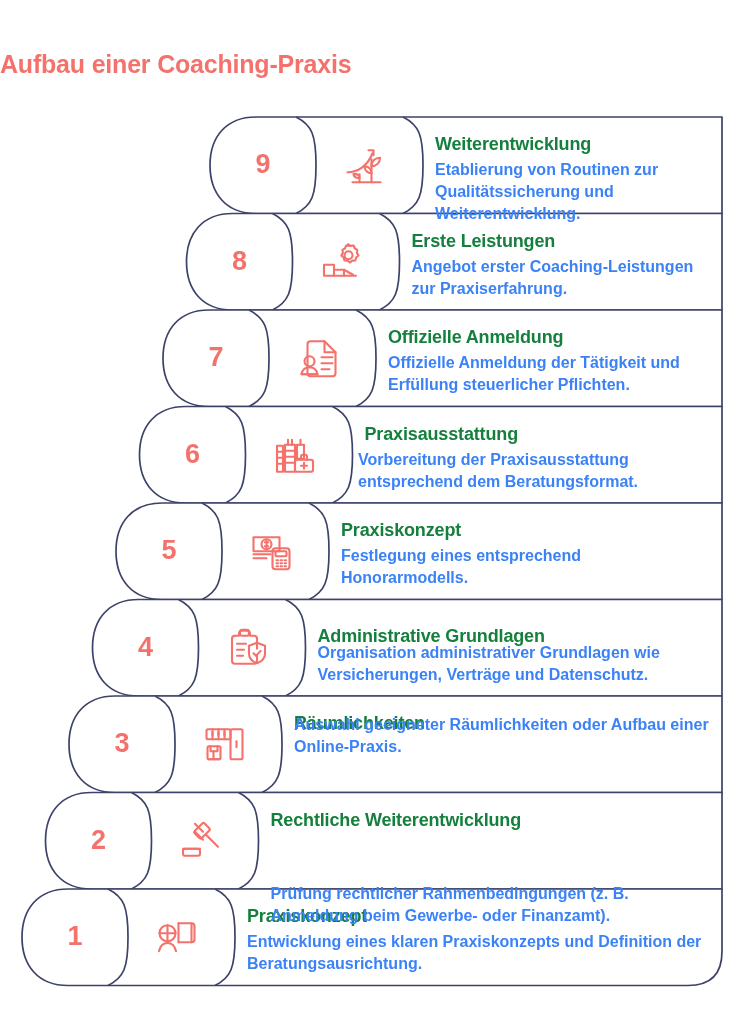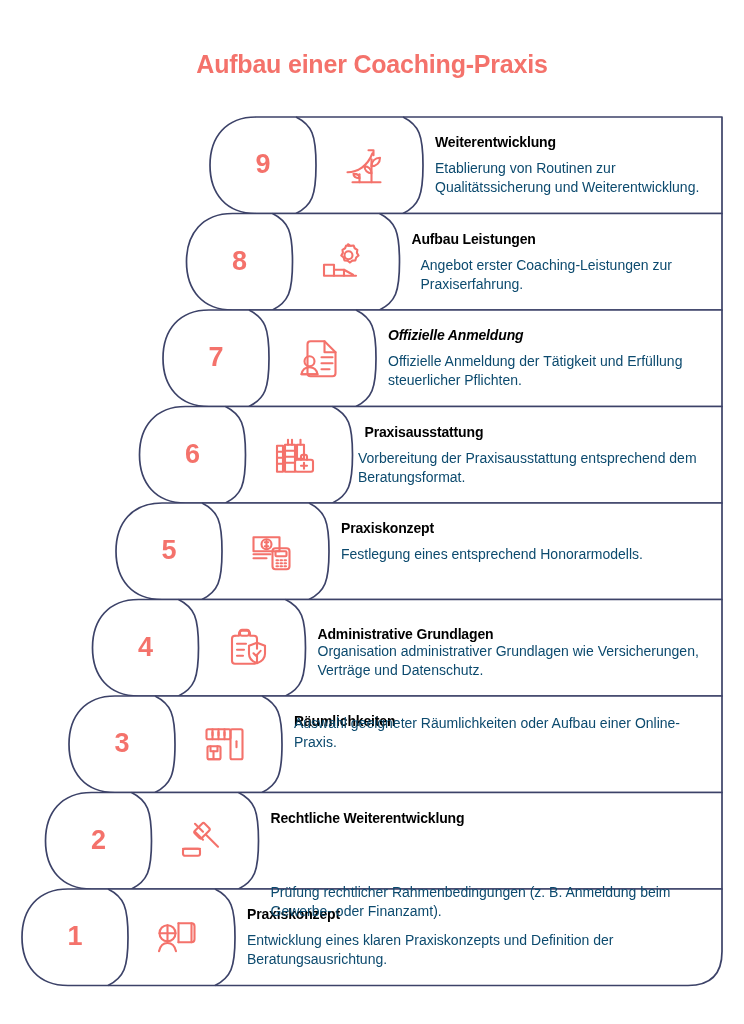--- a/index.html
+++ b/index.html
@@ -10,53 +10,53 @@
     overflow: hidden;
   }
   #page {
     position: relative;
     width: 744px; height: 1024px;
     background: #ffffff;
   }
   #chart-title {
     position: absolute;
     top: 50px; left: 0; width: 744px;
-    text-align: center;
+    text-align: left;
     font-size: 25px;
     font-weight: bold;
     color: #F4726B;
     letter-spacing: -0.2px;
   }
   #diagram {
     position: absolute;
     top: 0; left: 0;
     width: 744px; height: 1024px;
   }
   .step-num {
     position: absolute;
     font-size: 27px;
     font-weight: bold;
     color: #F4726B;
     text-align: center;
     line-height: 1;
   }
   .step-head {
     position: absolute;
-    font-size: 14px;
-    font-weight: bold;
-    color: #000000;
+    font-size: 18px;
+    font-weight: bold;
+    color: #15803d;
     line-height: 1.2;
     letter-spacing: -0.15px;
     white-space: nowrap;
   }
   .step-desc {
     position: absolute;
-    font-size: 14px;
-    font-weight: normal;
-    color: #0c4a6e;
+    font-size: 16px;
+    font-weight: bold;
+    color: #3b82f6;
     line-height: 1.38;
   }
 </style>
 </head>
 <body>
 
 <div id="page">
 
   <div id="chart-title">Aufbau einer Coaching-Praxis</div>
 
@@ -201,23 +201,23 @@
       <div class="step-num" style="left: 100.5px; width: 90px; top: 633.75px;">4</div>
       <div class="step-head" style="left: 317.5px; top: 626px;">Administrative Grundlagen</div>
       <div class="step-desc" style="left: 317.5px; top: 641.5px; width: 394.5px;">Organisation administrativer Grundlagen wie Versicherungen, Verträge und Datenschutz.</div>
       <div class="step-num" style="left: 124px; width: 90px; top: 537.25px;">5</div>
       <div class="step-head" style="left: 341px; top: 520px;">Praxiskonzept</div>
       <div class="step-desc" style="left: 341px; top: 545px; width: 371px;">Festlegung eines entsprechend Honorarmodells.</div>
       <div class="step-num" style="left: 147.5px; width: 90px; top: 440.75px;">6</div>
       <div class="step-head" style="left: 364.5px; top: 423.5px;">Praxisausstattung</div>
       <div class="step-desc" style="left: 358px; top: 448.5px; width: 347.5px;">Vorbereitung der Praxisausstattung entsprechend dem Beratungsformat.</div>
       <div class="step-num" style="left: 171px; width: 90px; top: 344.25px;">7</div>
-      <div class="step-head" style="left: 388px; top: 327px; font-style: italic;">Offizielle Anmeldung</div>
+      <div class="step-head" style="left: 388px; top: 327px;">Offizielle Anmeldung</div>
       <div class="step-desc" style="left: 388px; top: 352px; width: 324px;">Offizielle Anmeldung der Tätigkeit und Erfüllung steuerlicher Pflichten.</div>
       <div class="step-num" style="left: 194.5px; width: 90px; top: 247.75px;">8</div>
-      <div class="step-head" style="left: 411.5px; top: 230.5px;">Aufbau Leistungen</div>
-      <div class="step-desc" style="left: 411.5px; top: 255.5px; width: 300.5px; margin-left: 9px;">Angebot erster Coaching-Leistungen zur Praxiserfahrung.</div>
+      <div class="step-head" style="left: 411.5px; top: 230.5px;">Erste Leistungen</div>
+      <div class="step-desc" style="left: 411.5px; top: 255.5px; width: 300.5px;">Angebot erster Coaching-Leistungen zur Praxiserfahrung.</div>
       <div class="step-num" style="left: 218px; width: 90px; top: 151.25px;">9</div>
       <div class="step-head" style="left: 435px; top: 134px;">Weiterentwicklung</div>
       <div class="step-desc" style="left: 435px; top: 159px; width: 277px;">Etablierung von Routinen zur Qualitätssicherung und Weiterentwicklung.</div>
     </div>
 
 </div>
 
 </body></html>

